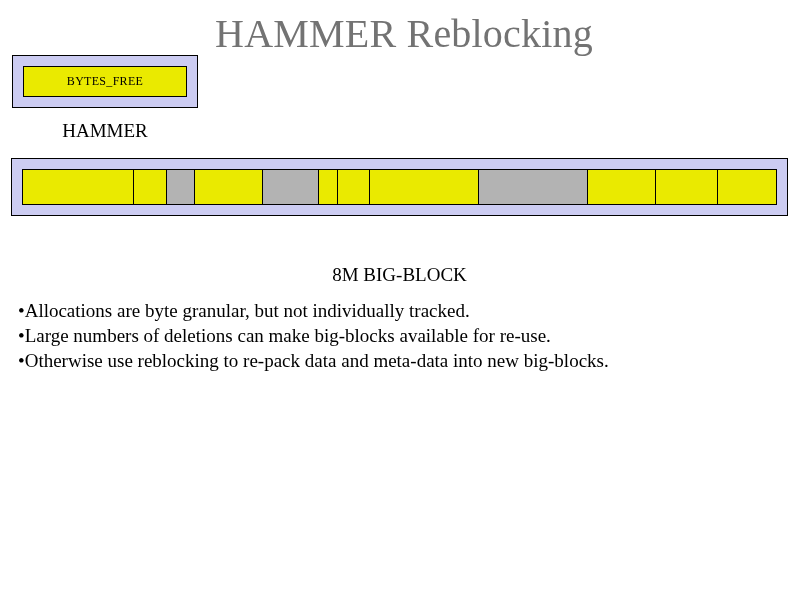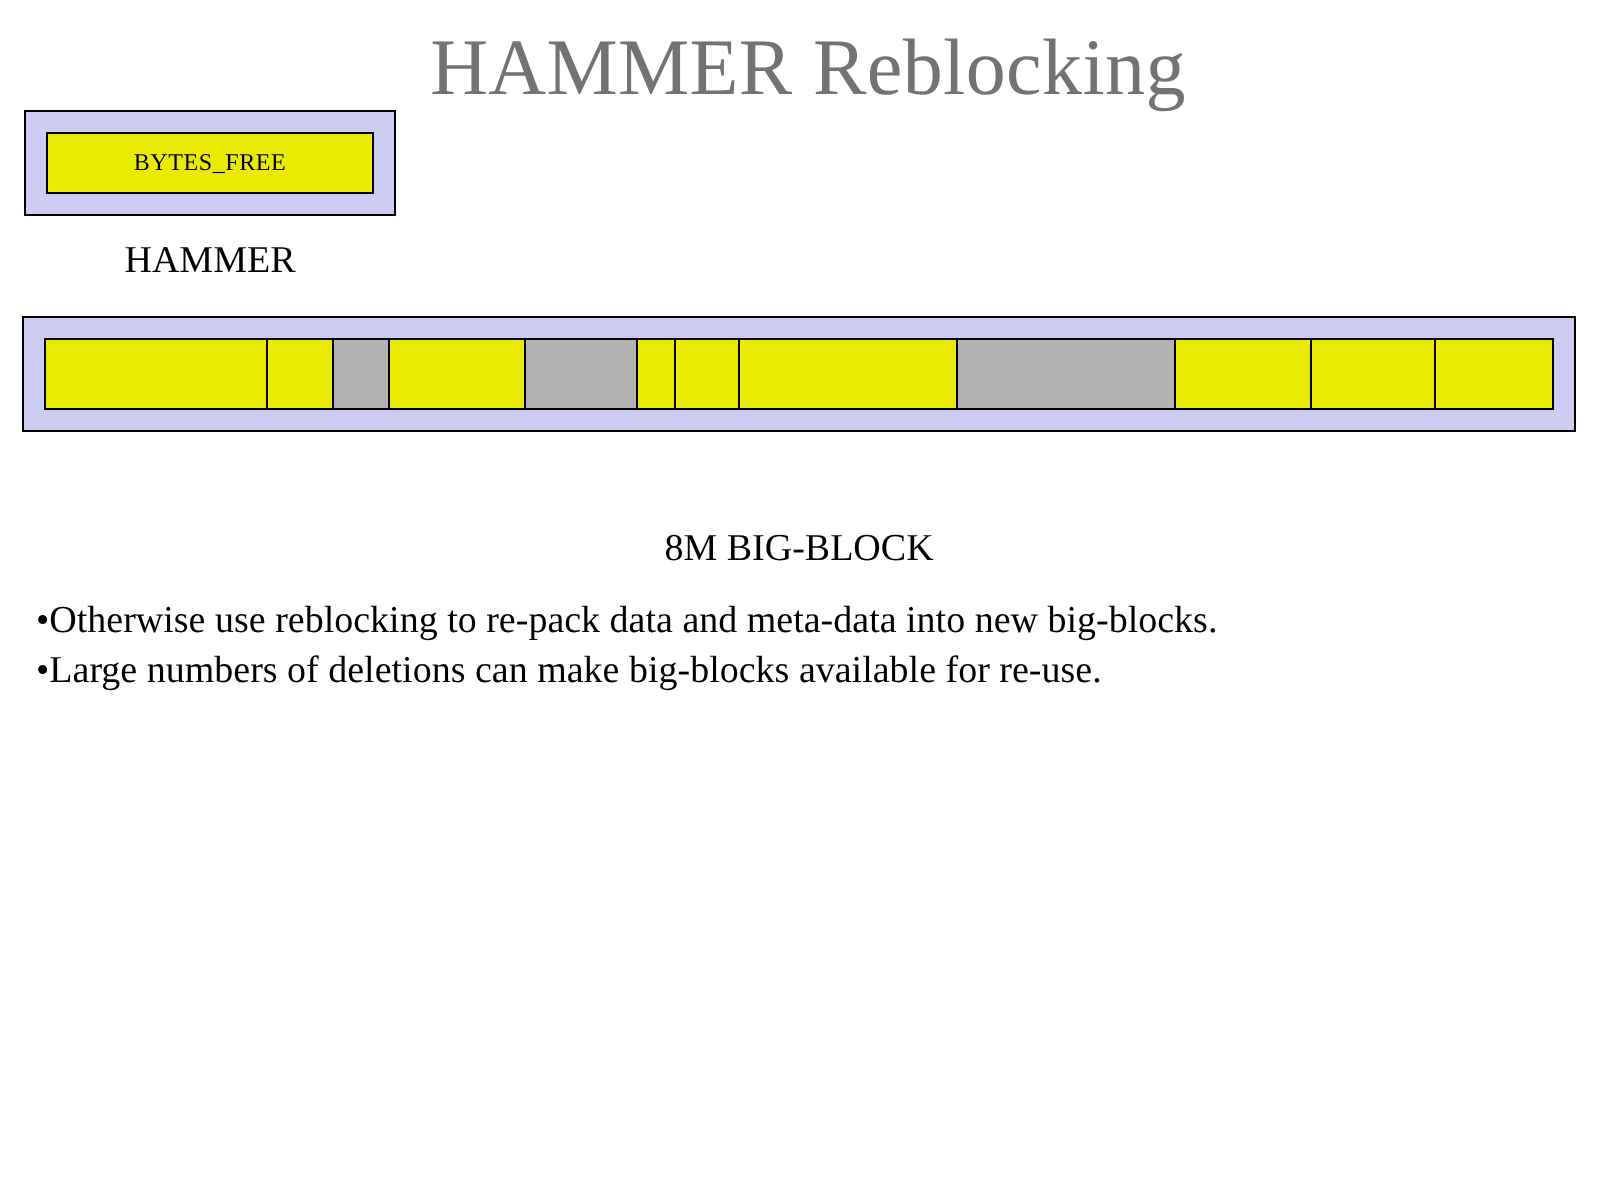--- a/index.html
+++ b/index.html
@@ -157,15 +157,16 @@
       <div class="seg used" style="flex: 110 0 0px;"></div>
       <div class="seg free" style="flex: 110 0 0px;"></div>
       <div class="seg used" style="flex: 68 0 0px;"></div>
       <div class="seg used" style="flex: 62 0 0px;"></div>
       <div class="seg used" style="flex: 59 0 0px;"></div>
     </div>
 </div>
 <div class="bigblock-caption">8M BIG-BLOCK</div>
 
 <div class="bullets">
+    <div class="bullet"><span class="dot">•</span><span>Allocations are byte granular, but not individually tracked.</span></div>
+    <div class="bullet"><span class="dot">•</span><span>Large numbers of deletions can make big-blocks available for re-use.</span></div>
     <div class="bullet"><span class="dot">•</span><span>Otherwise use reblocking to re-pack data and meta-data into new big-blocks.</span></div>
-    <div class="bullet"><span class="dot">•</span><span>Large numbers of deletions can make big-blocks available for re-use.</span></div>
   </div>
 
 </body></html>

